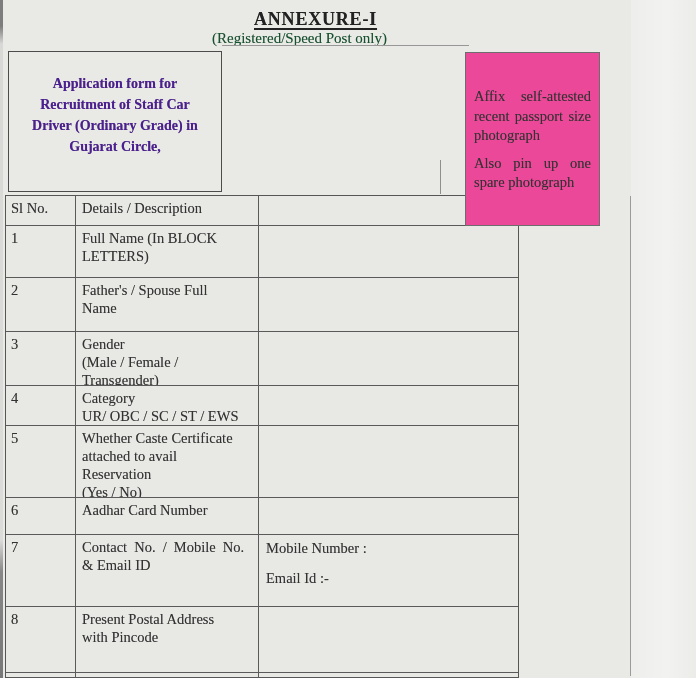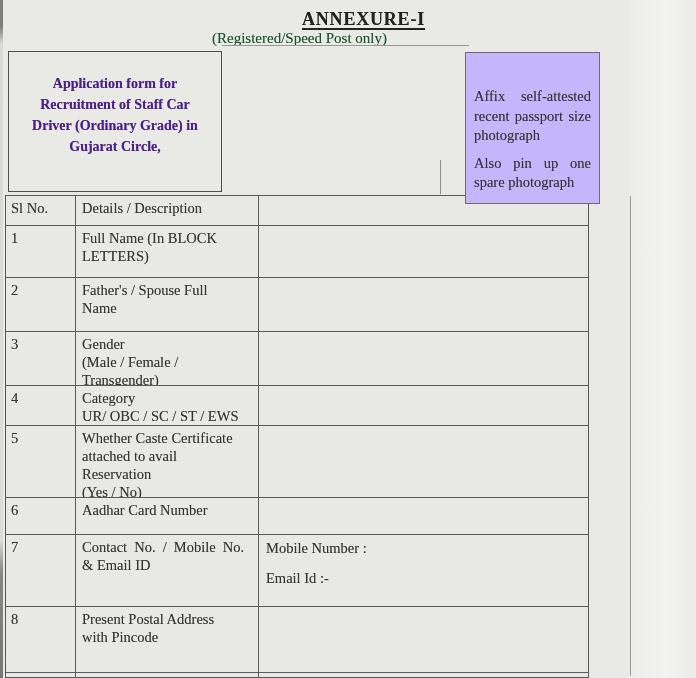--- a/index.html
+++ b/index.html
@@ -20,21 +20,20 @@
     position:absolute;left:631px;top:0;right:0;bottom:0;z-index:0;
     background:linear-gradient(to right,rgba(255,255,255,.22),rgba(255,255,255,.42) 55%,rgba(255,255,255,.12));
   }
 
   
   .heading{
     position:absolute;left:254px;top:9px;
     font-size:18px;font-weight:bold;letter-spacing:.8px;color:#222;
     text-decoration:underline;text-decoration-thickness:1.5px;text-underline-offset:3px;
     text-shadow:0 0 .5px rgba(40,40,40,.55);
-    margin-left:48px;
   }
   .subtitle{
     position:absolute;left:212px;top:30px;
     font-size:15px;color:#14532d;text-shadow:0 0 .4px rgba(50,50,50,.4);
   }
 
   
   .top-rule{position:absolute;left:222px;top:45px;width:247px;height:0;border-top:1.2px solid #979797;}
   .mid-vert-rule{position:absolute;left:440px;top:160px;width:1.2px;height:34px;background:#8f8f8f;}
 
@@ -44,32 +43,32 @@
     border:1.6px solid #4c4c4c;box-sizing:border-box;
     padding-top:21px;text-align:center;background:#e9e9e6;z-index:2;
   }
   .tb-line{
     font-size:14px;font-weight:bold;line-height:21px;color:#4c1d95;
     white-space:nowrap;text-shadow:0 0 .5px rgba(30,30,30,.5);
   }
 
   
   .photo-box{
-    position:absolute;left:465px;top:52px;width:135px;height:152px;
+    position:absolute;left:465px;top:52px;width:135px;height:174px;
     border:1.2px solid #6d6d6d;box-sizing:border-box;
-    padding:34px 8px 0 8px;background:#c4b5fd;z-index:2;
+    padding:34px 8px 0 8px;background:#ec4899;z-index:2;
   }
   .photo-box p{
     margin:0 0 8px 0;font-size:14.5px;line-height:19.5px;color:#333;
     text-align:justify;text-align-last:left;text-shadow:0 0 .4px rgba(50,50,50,.4);
   }
 
   
   .form-table{
-    position:absolute;left:5px;top:195px;width:584px;height:483px;
+    position:absolute;left:5px;top:195px;width:514px;height:483px;
     border:1.5px solid #565656;box-sizing:border-box;background:#e8e8e5;z-index:1;
   }
   .table-right-double{position:absolute;left:630px;top:196px;width:1.2px;height:480px;background:#9b9b9b;}
   .trow{display:flex;border-top:1.4px solid #5a5a5a;box-sizing:border-box;overflow:hidden;}
   .trow.first{border-top:none;}
   .cell{box-sizing:border-box;overflow:hidden;}
   .cell-sl{width:70px;border-right:1.4px solid #5a5a5a;padding:3px 2px 0 5px;}
   .cell-details{width:183px;border-right:1.4px solid #5a5a5a;padding:3px 4px 0 6px;}
   .cell-value{flex:1;padding:4px 4px 0 7px;}
   .line{font-size:14.5px;line-height:18px;color:#333;text-shadow:0 0 .4px rgba(50,50,50,.4);}

